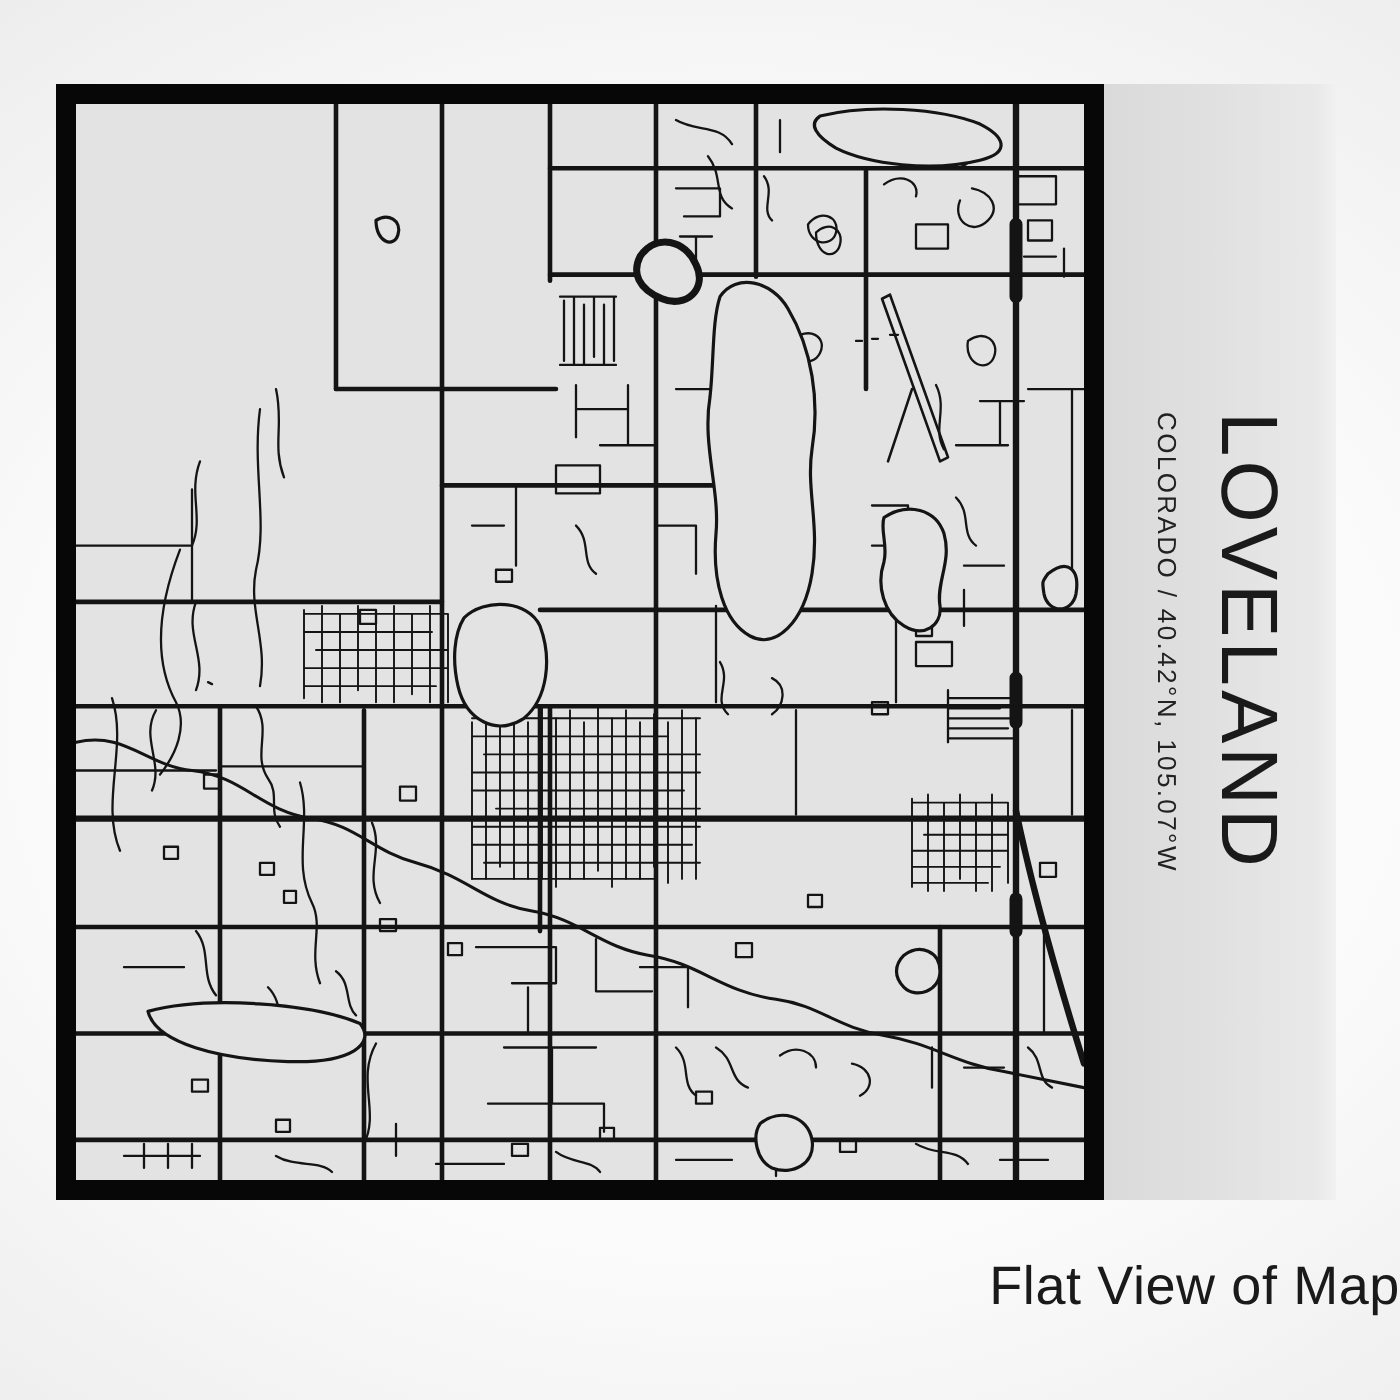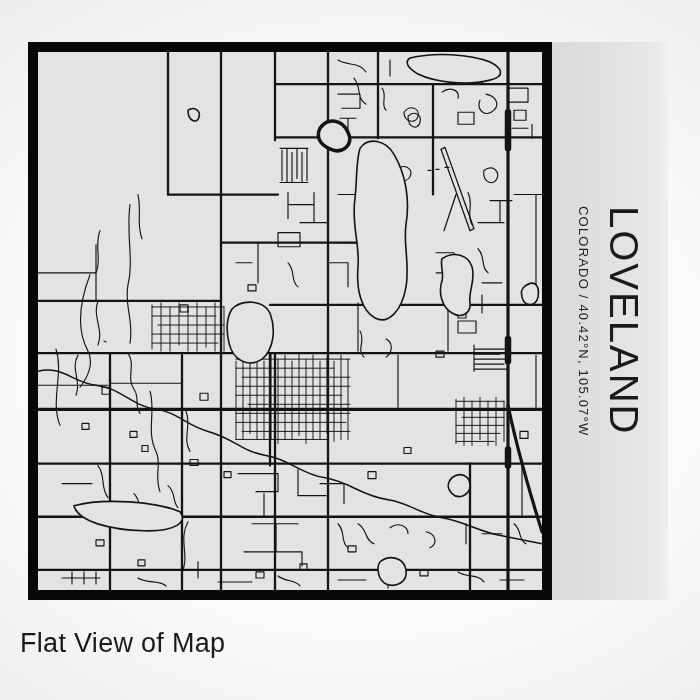--- a/index.html
+++ b/index.html
@@ -45,26 +45,25 @@
   }
   .map-subtitle{
     font-size:13px;
     font-weight:400;
     letter-spacing:1.2px;
     margin-block-start:13px;
     color:#222222;
   }
   .caption{
     position:absolute;left:0;top:628px;width:700px;
-    text-align:left;
+    text-align:right;
     font-size:27px;
     font-weight:400;
     letter-spacing:0.3px;
     color:var(--text-color);
-    padding-left:20px;
   }
 </style>
 </head>
 <body>
 
 <div class="product-image">
 
   <div class="map-print">
     <svg viewBox="0 0 504 536" xmlns="http://www.w3.org/2000/svg" preserveAspectRatio="none">
       <g stroke="var(--road-color)" fill="none" stroke-linecap="round" stroke-linejoin="round">

